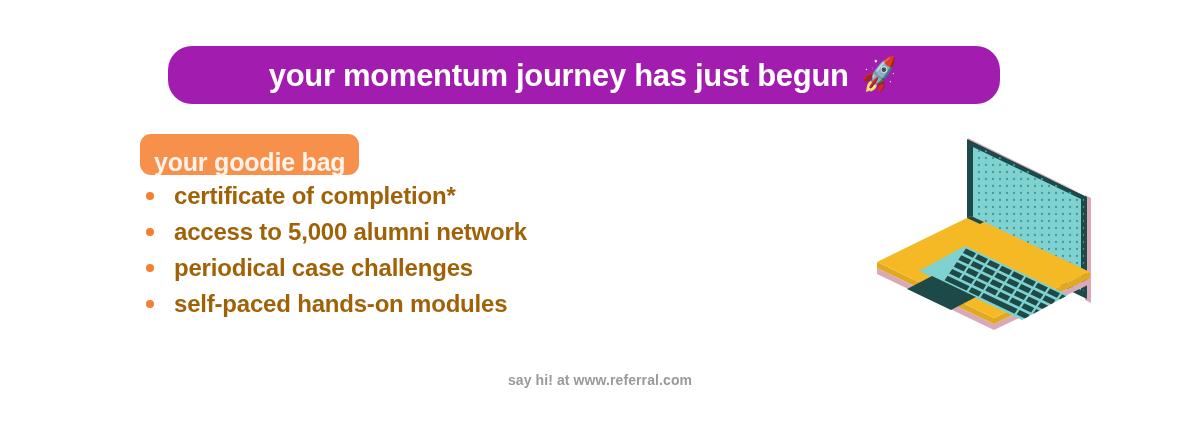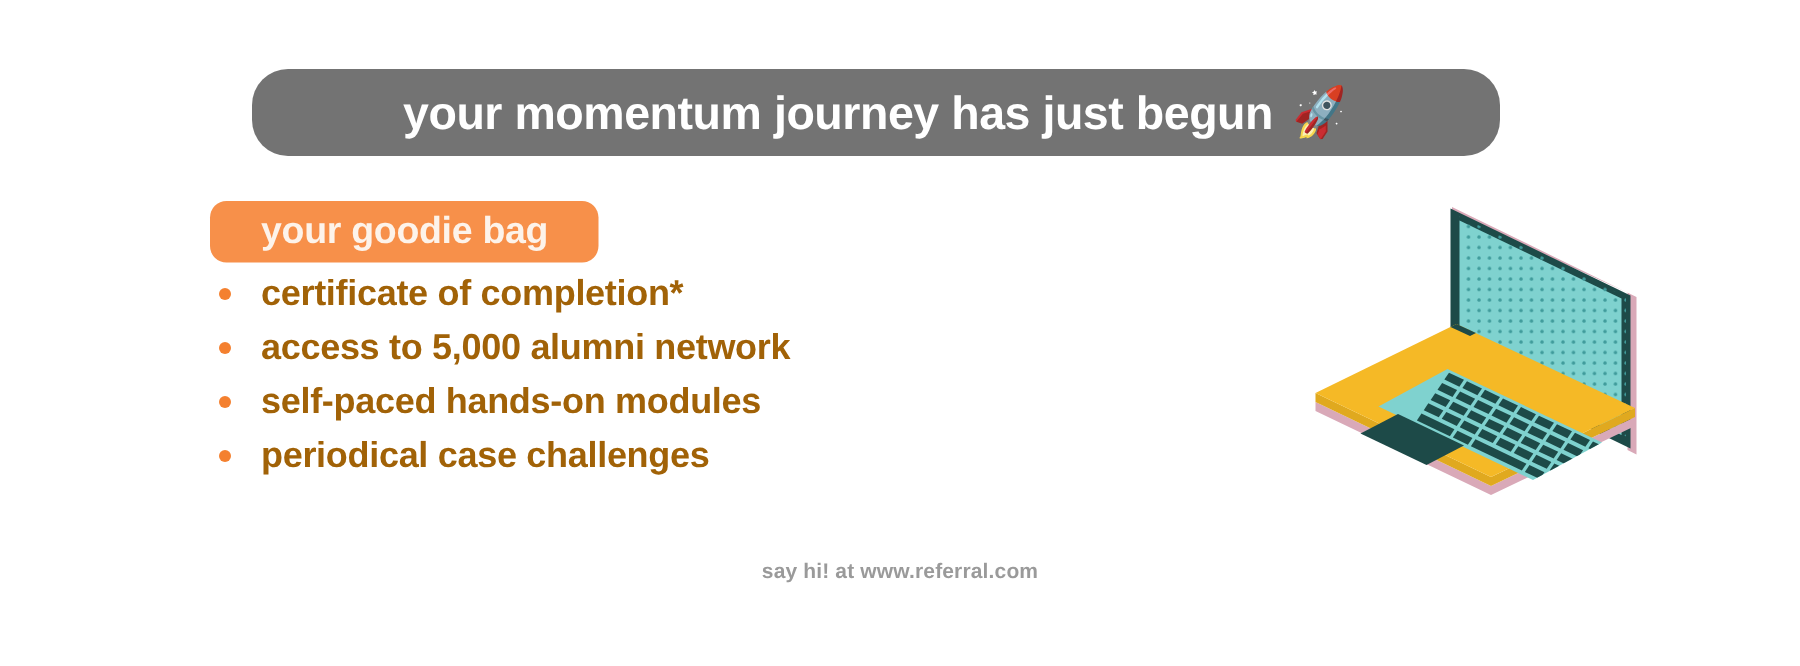--- a/index.html
+++ b/index.html
@@ -22,21 +22,21 @@
     background: #ffffff;
   }
 
   
   .header-banner {
     position: absolute;
     left: 168px;
     top: 46px;
     width: 832px;
     height: 58px;
-    background: #737373;
+    background: #a21caf;
     border-radius: 24px;
     display: flex;
     align-items: center;
     justify-content: center;
     box-sizing: border-box;
     padding: 0 22px;
   }
   .header-title {
     font-family: "Liberation Sans", sans-serif;
     font-size: 31px;
@@ -56,22 +56,22 @@
 
   
   .goodie-pill {
     position: absolute;
     left: 140px;
     top: 134px;
     height: 41px;
     background: #f7904a;
     border-radius: 11px;
     display: flex;
-    align-items: center;
-    padding: 0 34px;
+    align-items: flex-end;
+    padding: 0 14px;
     box-sizing: border-box;
   }
   .goodie-pill-label {
     font-family: "Liberation Sans", sans-serif;
     font-size: 25px;
     font-weight: bold;
     color: #fdf3ea;
     letter-spacing: -0.2px;
     white-space: nowrap;
     line-height: 1;
@@ -156,25 +156,25 @@
     <li class="benefit-item">
       <span class="benefit-bullet"></span>
       <span class="benefit-text">certificate of completion*</span>
     </li>
     <li class="benefit-item">
       <span class="benefit-bullet"></span>
       <span class="benefit-text">access to 5,000 alumni network</span>
     </li>
     <li class="benefit-item">
       <span class="benefit-bullet"></span>
+      <span class="benefit-text">periodical case challenges</span>
+    </li>
+    <li class="benefit-item">
+      <span class="benefit-bullet"></span>
       <span class="benefit-text">self-paced hands-on modules</span>
-    </li>
-    <li class="benefit-item">
-      <span class="benefit-bullet"></span>
-      <span class="benefit-text">periodical case challenges</span>
     </li>
   </ul>
 
   <div class="footer-note">say hi! at www.referral.com</div>
 
   <div class="laptop-illustration">
     <svg viewBox="0 0 232 226" xmlns="http://www.w3.org/2000/svg">
       <defs>
         <pattern id="screenDots" x="0" y="0" width="7" height="7" patternUnits="userSpaceOnUse">
           <circle cx="2" cy="2" r="1.15" fill="#3f9b9b"></circle>

